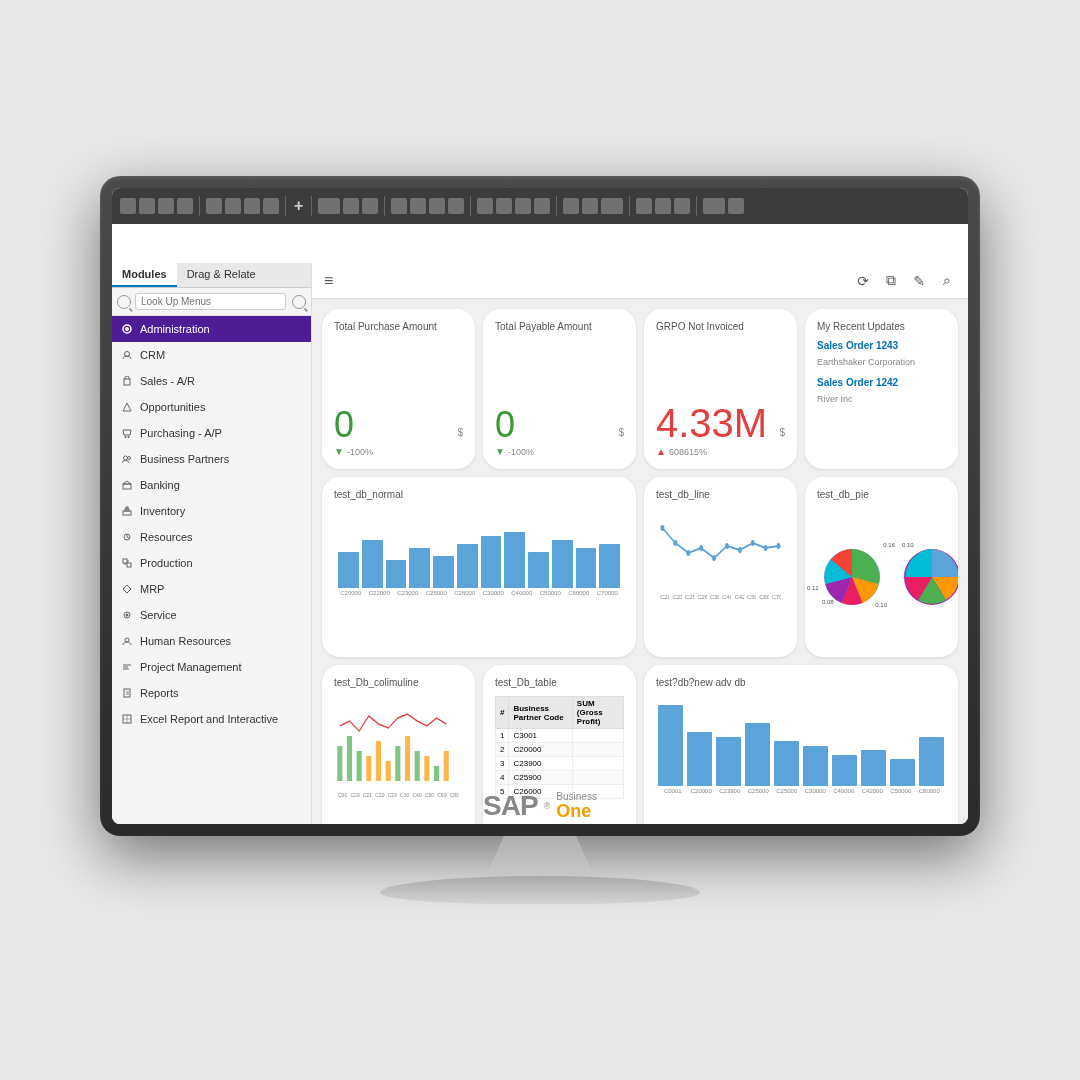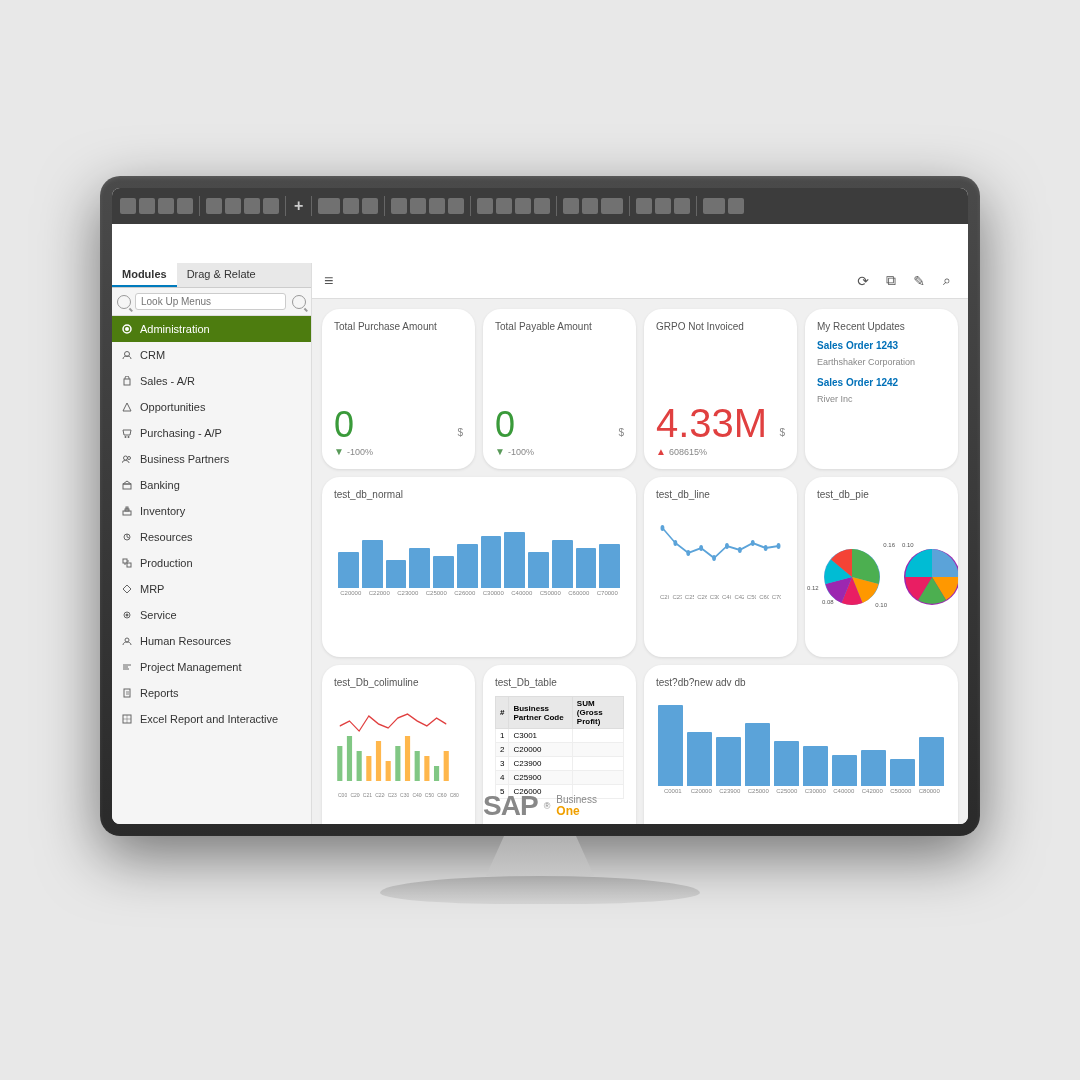--- a/index.html
+++ b/index.html
@@ -142,21 +142,21 @@
     .nav-item {
       display: flex;
       align-items: center;
       padding: 6px 8px;
       font-size: 11px;
       cursor: pointer;
       color: #333;
       gap: 6px;
     }
     .nav-item.active {
-      background: #4d7c0f;
+      background: #4c1d95;
       color: #fff;
     }
     .nav-icon {
       width: 14px; height: 14px;
       border-radius: 2px;
       flex-shrink: 0;
       display: flex; align-items: center; justify-content: center;
     }
 
     
@@ -380,21 +380,21 @@
     .business-one {
       display: flex;
       flex-direction: column;
       line-height: 1.1;
     }
     .business-text {
       font-size: 10px;
       color: #888;
     }
     .one-text {
-      font-size: 12px;
+      font-size: 18px;
       font-weight: bold;
       color: #f0a000;
     }
   </style>
 </head>
 <body>
 
 <div class="monitor-wrapper">
   <div class="monitor-body">
     <div class="monitor-screen">

